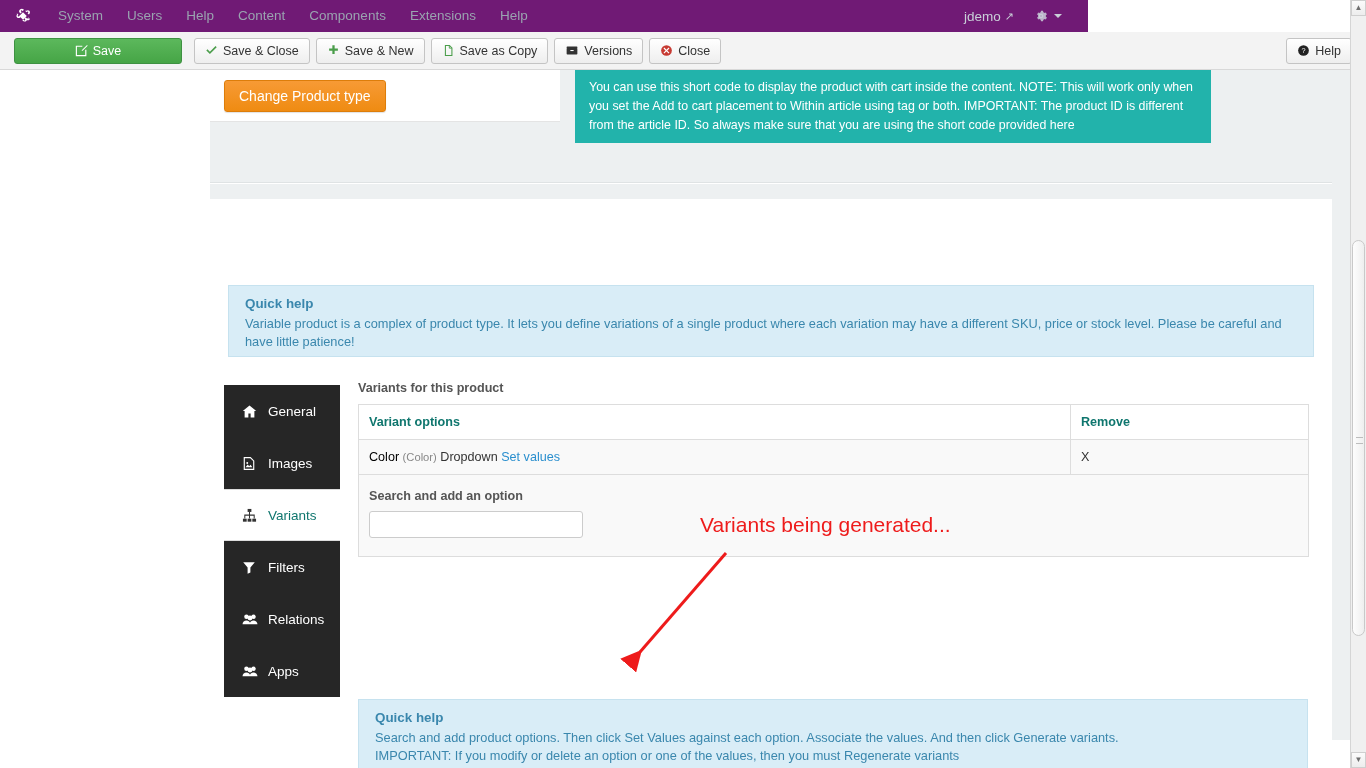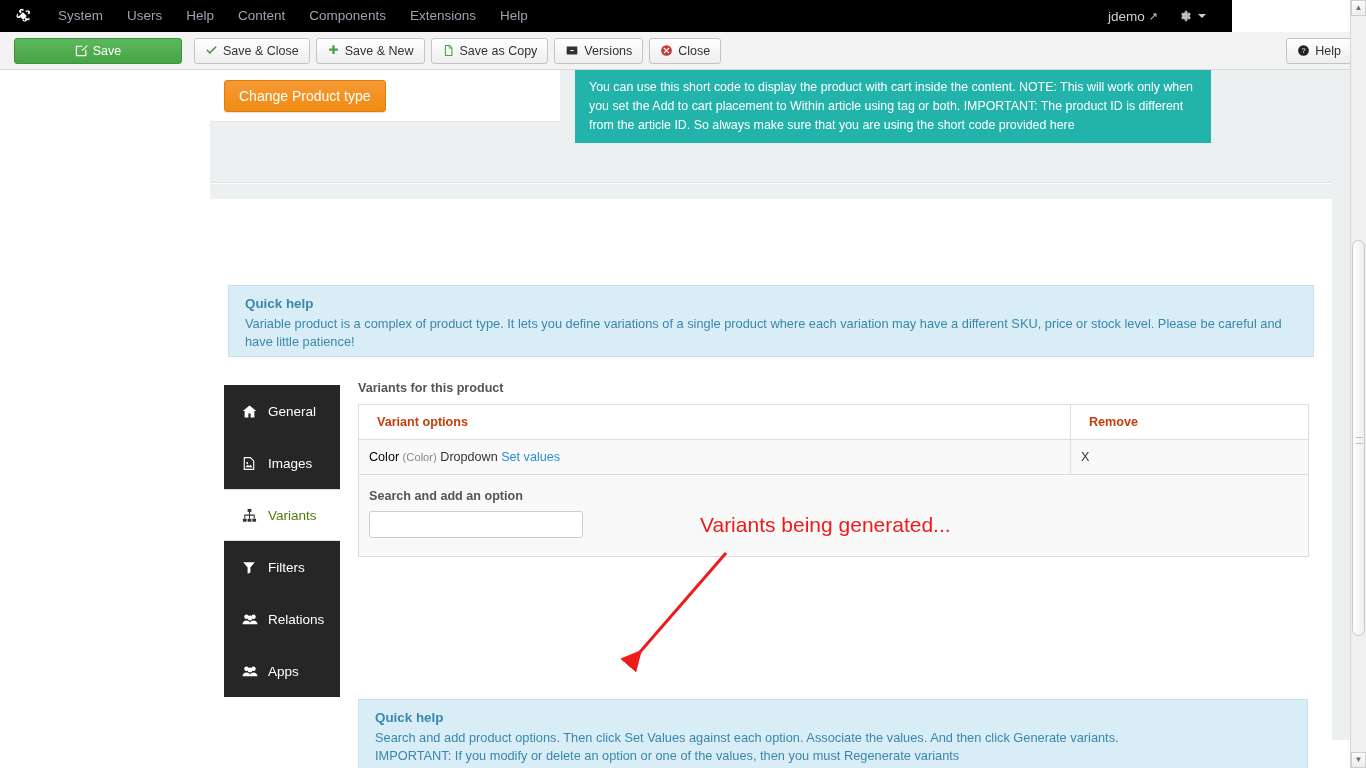--- a/index.html
+++ b/index.html
@@ -14,22 +14,22 @@
     font-size: 13px;
     color: #333333;
     overflow: hidden;
     position: relative;
   }
 
   
   #topnav {
     position: absolute;
     left: 0; top: 0;
-    width: 1232px; height: 32px;
-    background: #000000;
+    width: 1088px; height: 32px;
+    background: #701a75;
     display: flex;
     align-items: center;
   }
   #topnav .joomla-logo {
     width: 46px;
     display: flex;
     align-items: center;
     justify-content: center;
     color: #ffffff;
   }
@@ -220,21 +220,21 @@
   }
   .vtab .ticon {
     width: 26px;
     display: inline-flex;
     align-items: center;
     justify-content: flex-start;
     flex: none;
   }
   .vtab.active {
     background: #ffffff;
-    color: #4d7c0f;
+    color: #0f766e;
     border-top: 1px solid #dddddd;
     border-bottom: 1px solid #dddddd;
   }
 
   
   #rightpane {
     position: absolute;
     left: 148px; top: 182px;
     width: 956px;
   }
@@ -250,22 +250,22 @@
     table-layout: fixed;
   }
   table.gt th, table.gt td {
     border: 1px solid #dddddd;
     font-size: 12.6px;
     text-align: left;
     box-sizing: border-box;
   }
   table.gt th {
     font-weight: bold;
-    color: #c2410c;
-    padding: 10px 18px;
+    color: #0f766e;
+    padding: 10px 10px;
     background: #ffffff;
   }
   table.gt td {
     padding: 10px 10px;
     color: #333333;
     background: #f9f9f9;
   }
   td.plain { background: #ffffff; }
   .opt-name { color: #000000; }
   .opt-paren { color: #888888; font-size: 11.2px; }

